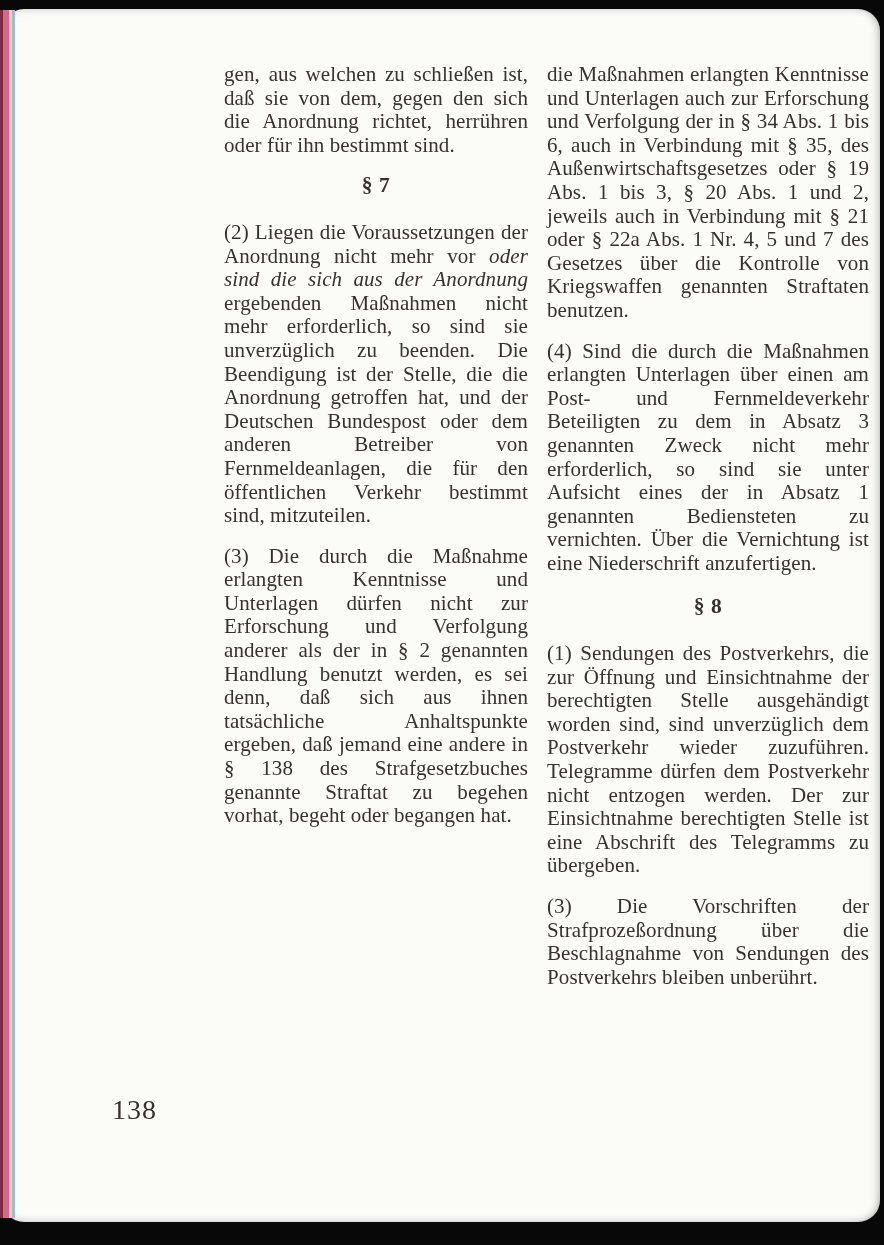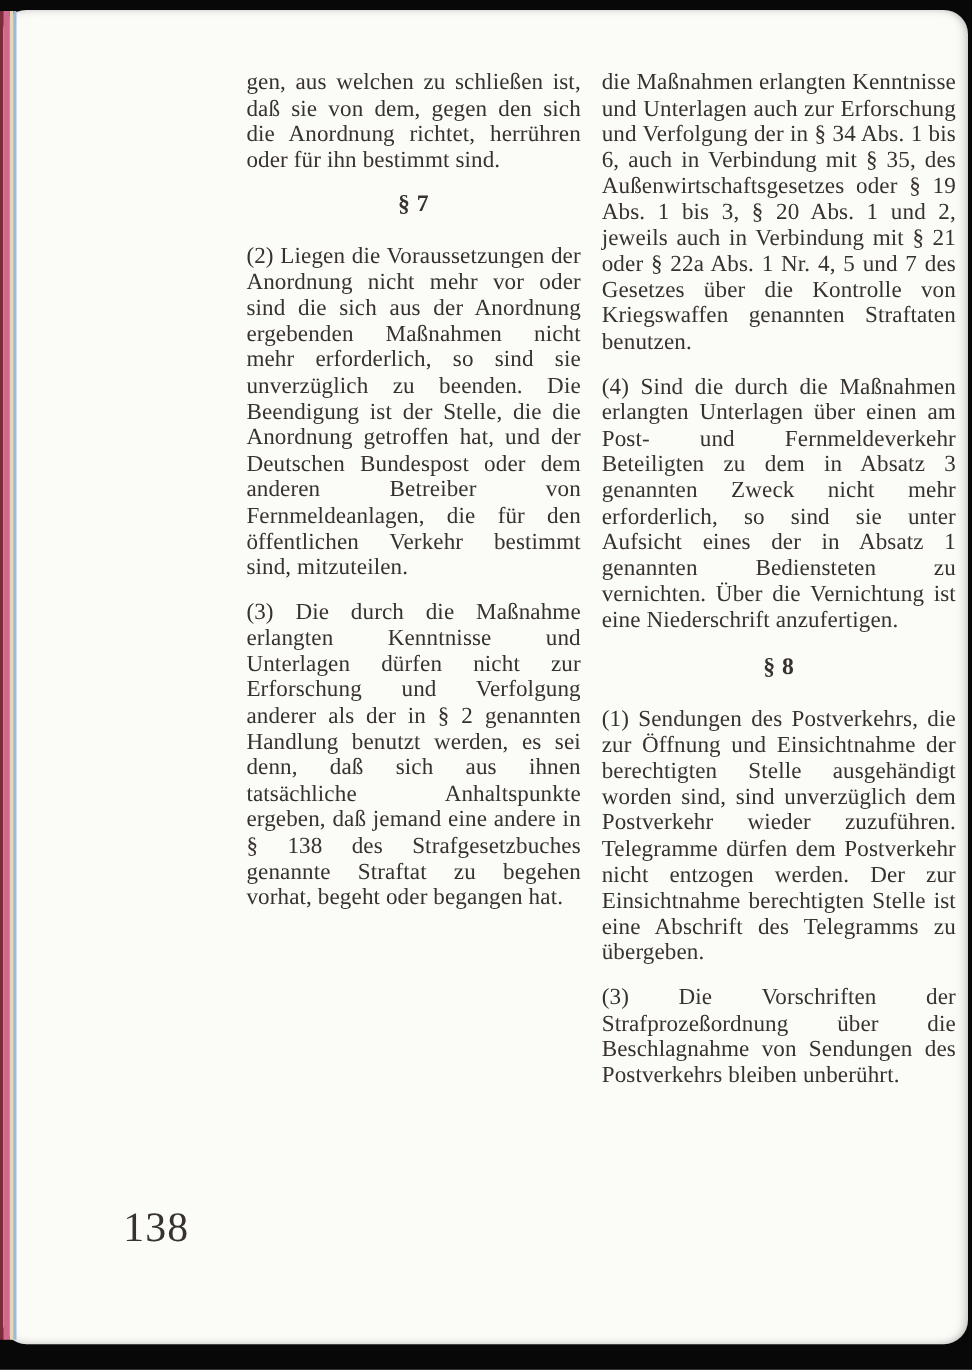--- a/index.html
+++ b/index.html
@@ -54,27 +54,27 @@
 
   .para { margin: 0 0 17px 0; }
   .heading {
     margin: 9px 0 23px 0;
     text-align: center;
     font-size: 21.5px;
     font-weight: bold;
     letter-spacing: 0.5px;
   }
   .heading-gap { margin-top: 20px; }
-  .ital { }
+  .ital { font-style: italic; }
 
   .page-number {
     position: absolute;
     left: 112px;
     top: 1094px;
-    font-size: 38px;
+    font-size: 28px;
     letter-spacing: 1px;
     color: #37322e;
     text-align: center;
   }
 </style>
 </head>
 <body>
 
 <div class="frame">
 

